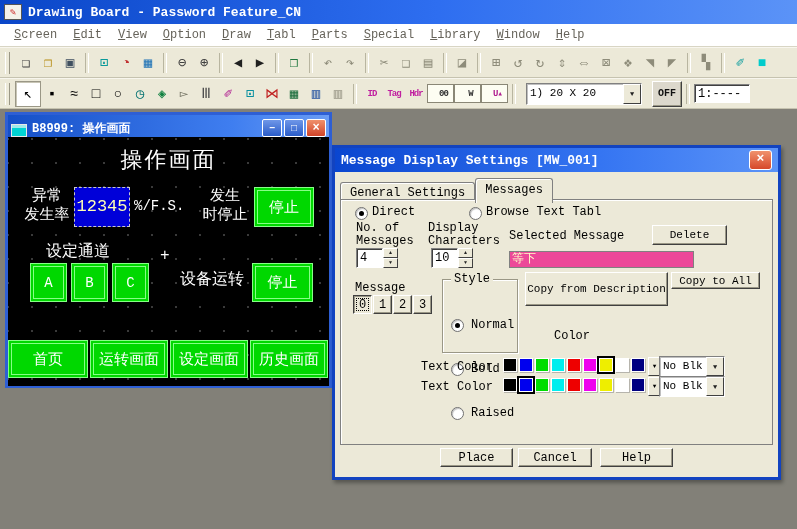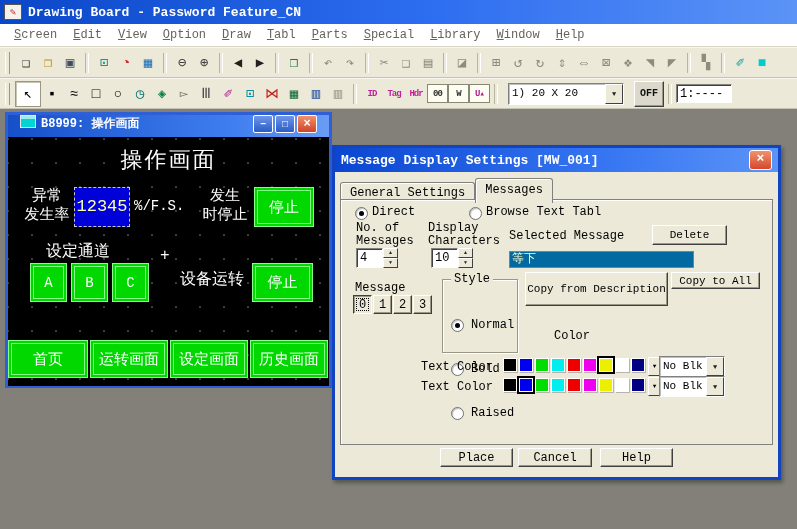--- a/index.html
+++ b/index.html
@@ -18,40 +18,40 @@
   .menu-item{display:inline-block;padding:0 8px;line-height:22px;}
   .menu-item::first-letter{text-decoration:underline;}
 
   .toolbar{position:absolute;left:0;width:100%;height:31px;background:#ece9d8;display:flex;align-items:center;
     border-top:1px solid #f8f6ee;border-bottom:1px solid #c6c3b0;box-sizing:border-box;padding-left:3px;}
   .t1{top:47px;} .t2{top:78px;}
   .handle{width:3px;height:22px;border-left:1px solid #fff;border-right:1px solid #9a9786;margin:0 5px 0 2px;}
   .iconrow{display:contents;}
   .tbi{width:22px;height:22px;display:inline-flex;align-items:center;justify-content:center;font-size:14px;flex:0 0 auto;}
   .tbi.txt{font-size:9px;font-weight:bold;letter-spacing:-1px;}
-  .tbi.boxed{width:19px;height:17px;background:#fdfdf2;border:1px solid #8a8776;font-size:9px;}
+  .tbi.boxed{width:19px;height:17px;background:#fdfdf2;border:1px solid #8a8776;font-size:9px;padding-left:6px;}
   .tbi.pressed{background:#fff;border:1px solid #9a9786;box-shadow:inset 1px 1px 0 #c8c5b5;width:24px;height:24px;}
   .tbsep{width:2px;height:20px;border-left:1px solid #b8b5a0;border-right:1px solid #fff;margin:0 4px;flex:0 0 auto;}
 
   .sunken{background:#fff;border:1px solid;border-color:#808080 #fff #fff #808080;box-shadow:inset 1px 1px 0 #404040;}
   .combo{display:inline-flex;align-items:stretch;background:#fff;border:1px solid;border-color:#808080 #fff #fff #808080;box-shadow:inset 1px 1px 0 #40404055;}
   .combo .cval{flex:1;font-size:11px;line-height:18px;padding:0 3px;white-space:nowrap;overflow:hidden;}
   .combo .cbtn-dd{width:16px;background:#ece9d8;border:1px solid;border-color:#fff #404040 #404040 #fff;
     display:flex;align-items:center;justify-content:center;font-size:7px;color:#222;}
   .size-select{width:114px;height:20px;margin-left:6px;}
   .off-btn{width:28px;height:24px;margin-left:10px;background:#dcd8cc;border:1px solid;border-color:#fff #404040 #404040 #fff;
     box-shadow:inset -1px -1px 0 #9a9786;display:inline-flex;align-items:center;justify-content:center;
     font-size:10px;font-weight:bold;color:#111;}
   .id-field{width:56px;height:19px;font-size:12px;line-height:18px;padding-left:3px;box-sizing:border-box;}
 
   
   .workspace{position:absolute;left:0;top:110px;width:100%;height:419px;background:#828078;}
   .canvas-window{position:absolute;left:5px;top:2px;width:327px;height:276px;border:3px solid #2e5fd4;background:#000;box-sizing:border-box;}
-  .cw-title{height:22px;background:linear-gradient(90deg,#1650c8,#3f7ef0 70%,#6a9cf4);display:flex;align-items:flex-start;gap:5px;
-    color:#fff;font-weight:bold;font-size:12px;padding:0 12px;}
+  .cw-title{height:22px;background:linear-gradient(90deg,#1650c8,#3f7ef0 70%,#6a9cf4);display:flex;align-items:flex-end;gap:5px;
+    color:#fff;font-weight:bold;font-size:12px;padding:0 3px;}
   .cw-icon{width:14px;height:11px;background:#00d4d4;border:1px solid #e8e8e8;box-shadow:inset 0 3px 0 #9feaea;}
   .cw-btns{margin-left:auto;display:flex;gap:2px;}
   .cwb{width:18px;height:16px;border:1px solid #fff;border-radius:2px;background:linear-gradient(#6f97e8,#2a5cc8);
     color:#fff;font-size:10px;font-weight:bold;display:flex;align-items:center;justify-content:center;}
   .cwb.close{background:linear-gradient(#f0916c,#d04328);font-size:12px;}
   .canvas-area{position:relative;width:100%;height:249px;background:#000;
     background-image:radial-gradient(circle,#3a3a3a 1px,transparent 1.4px);background-size:24px 24px;background-position:12px 14px;}
   .clabel{position:absolute;color:#fff;font-size:15px;white-space:pre-line;text-align:center;line-height:19px;}
   .screen-title{position:absolute;left:0;right:0;top:8px;text-align:center;color:#fff;font-size:22px;letter-spacing:2px;}
   .lbl-abnormal{left:10px;top:50px;width:58px;}
@@ -92,21 +92,21 @@
   .spin{position:absolute;display:flex;height:20px;}
   .spin .val{width:27px;background:#fff;border:1px solid;border-color:#808080 #fff #fff #808080;
     box-shadow:inset 1px 1px 0 #404040;font-size:12px;line-height:18px;padding-left:3px;box-sizing:border-box;}
   .spin .arrows{width:15px;display:flex;flex-direction:column;}
   .spin .ar{flex:1;background:#ece9d8;border:1px solid;border-color:#fff #404040 #404040 #fff;
     font-size:5px;display:flex;align-items:center;justify-content:center;color:#222;}
   .cbtn{background:#ece9d8;border:1px solid;border-color:#fff #404040 #404040 #fff;
     box-shadow:inset -1px -1px 0 #9a9786;text-align:center;font-size:11px;position:absolute;
     display:flex;align-items:center;justify-content:center;box-sizing:border-box;}
   .uf::first-letter{text-decoration:underline;}
-  .sel-field{position:absolute;background:#0369a1;color:#ffffc8;font-size:12px;line-height:15px;padding:0 2px;
+  .sel-field{position:absolute;background:#ec4899;color:#ffffc8;font-size:12px;line-height:15px;padding:0 2px;
     border:1px solid #808080;box-sizing:border-box;}
   .msg-row{position:absolute;display:flex;gap:1px;}
   .mbtn{width:19px;height:19px;background:#ece9d8;border:1px solid;border-color:#fff #404040 #404040 #fff;
     box-shadow:inset -1px -1px 0 #9a9786;display:flex;align-items:center;justify-content:center;font-size:12px;box-sizing:border-box;}
   .mbtn.pressed{border-color:#404040 #fff #fff #404040;box-shadow:inset 1px 1px 0 #9a9786;outline:1px dotted #000;outline-offset:-4px;}
   .groupbox{position:absolute;border:1px solid #9a9786;box-shadow:inset 1px 1px 0 #fff,1px 1px 0 #fff;}
   .gb-label{position:absolute;top:-8px;left:8px;background:#ece9d8;padding:0 3px;font-size:12px;}
   .style-radios{padding:11px 0 0 8px;}
   .radio-row{position:relative;height:20px;display:flex;align-items:center;gap:7px;margin-top:24px;}
   .radio-row .radio{position:static;flex:0 0 auto;}

